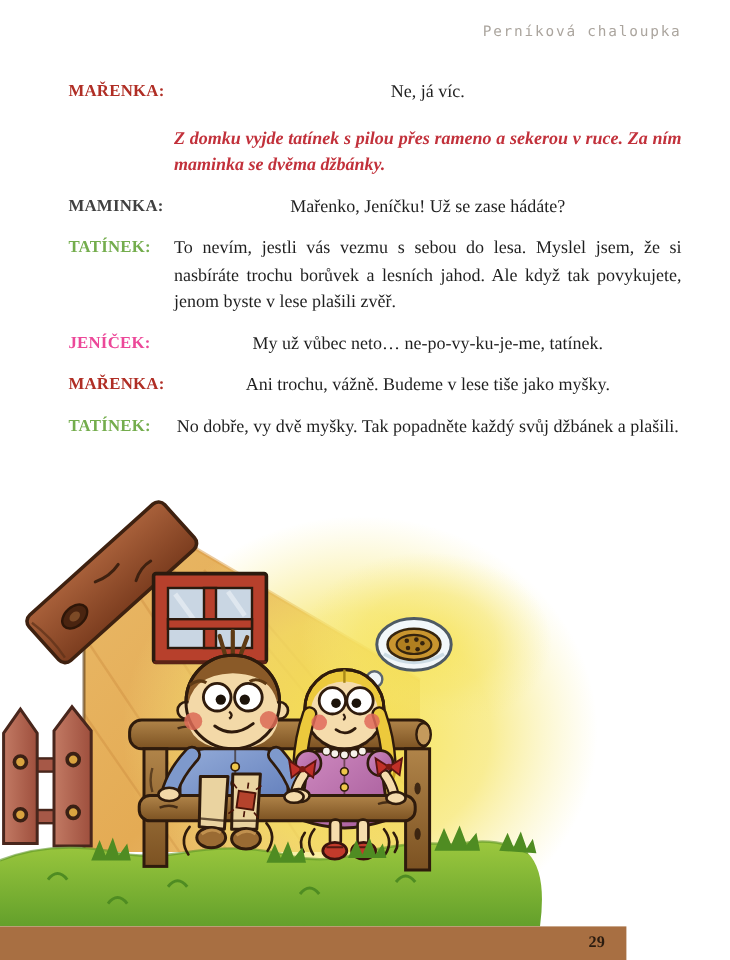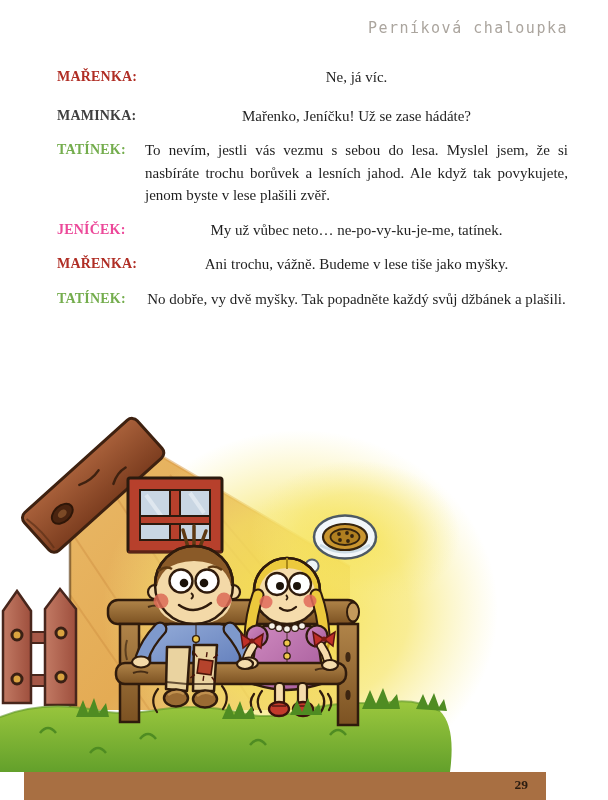--- a/index.html
+++ b/index.html
@@ -3,61 +3,61 @@
 <meta charset="utf-8">
 <style>
   html,body{margin:0;padding:0;background:#ffffff;}
   .page{
     position:relative;width:608px;height:800px;background:#ffffff;
     overflow:hidden;font-family:"Liberation Serif",serif;
   }
   .running-head{
     position:absolute;top:19px;right:40px;
     font-family:"DejaVu Sans Mono",monospace;
-    font-size:15px;letter-spacing:1.5px;color:#aba59e;
+    font-size:12px;letter-spacing:1.5px;color:#aba59e;
   }
   .dialogue{
     position:absolute;top:66px;left:57px;width:511px;
     font-size:15px;line-height:22.5px;color:#1f1f1f;
   }
   .row{display:flex;margin-bottom:12px;}
   .row .speaker{
     flex:0 0 88px;font-weight:bold;font-size:14px;letter-spacing:.2px;
   }
   .row .speech{flex:1;text-align:justify;}
   .row.single .speech{text-align:center;}
   .stage{
     margin:16px 0 12px 88px;
     font-style:italic;font-weight:700;color:#c2313b;text-align:justify;
   }
   .first-row{margin-bottom:16px;}
   .illustration{position:absolute;left:0;top:395px;width:608px;height:377px;}
   .footer-bar{
     position:absolute;left:0;bottom:0;width:522px;height:28px;
     background:#a86f42;
-    margin-left:24px;
   }
   .page-number{
     position:absolute;right:18px;top:5px;
     font-weight:bold;font-size:13.5px;color:#2b1c10;
   }
 </style>
 </head>
 <body>
 
 <div class="page">
 
   <div class="running-head">Perníková chaloupka</div>
 
   <div class="dialogue">
     <div class="row single first-row">
       <div class="speaker" style="color: rgb(176, 46, 37);">MAŘENKA:</div>
       <div class="speech">Ne, já víc.</div>
     </div>
 
+    <div class="stage" style="color: rgb(194, 49, 59);">Z domku vyjde tatínek s pilou přes rameno a sekerou v ruce. Za ním maminka se dvěma džbánky.</div>
 
     <div class="row single">
       <div class="speaker" style="color: #404040;">MAMINKA:</div>
       <div class="speech">Mařenko, Jeníčku! Už se zase hádáte?</div>
     </div>
 
     <div class="row">
       <div class="speaker" style="color: rgb(116, 173, 77);">TATÍNEK:</div>
       <div class="speech">To nevím, jestli vás vezmu s sebou do lesa. Myslel jsem, že si nasbíráte trochu borůvek a lesních jahod. Ale když tak povykujete, jenom byste v lese plašili zvěř.</div>
     </div>

